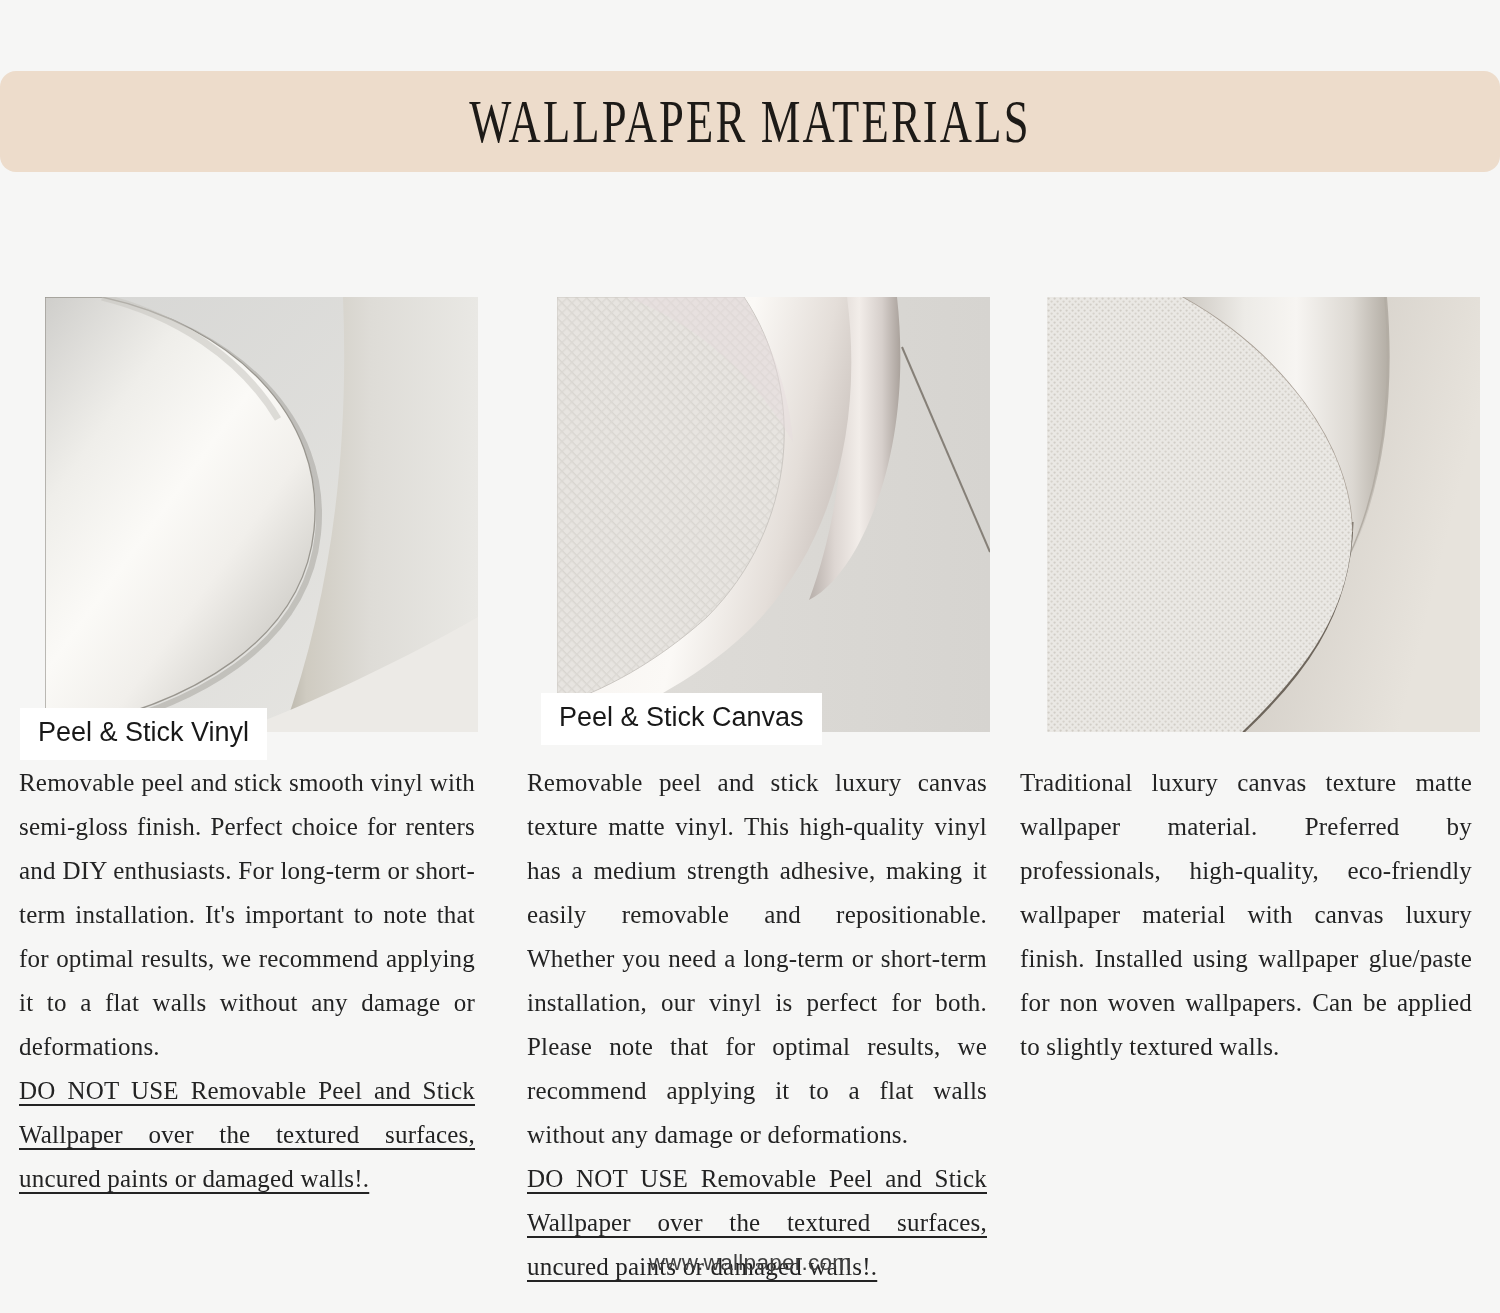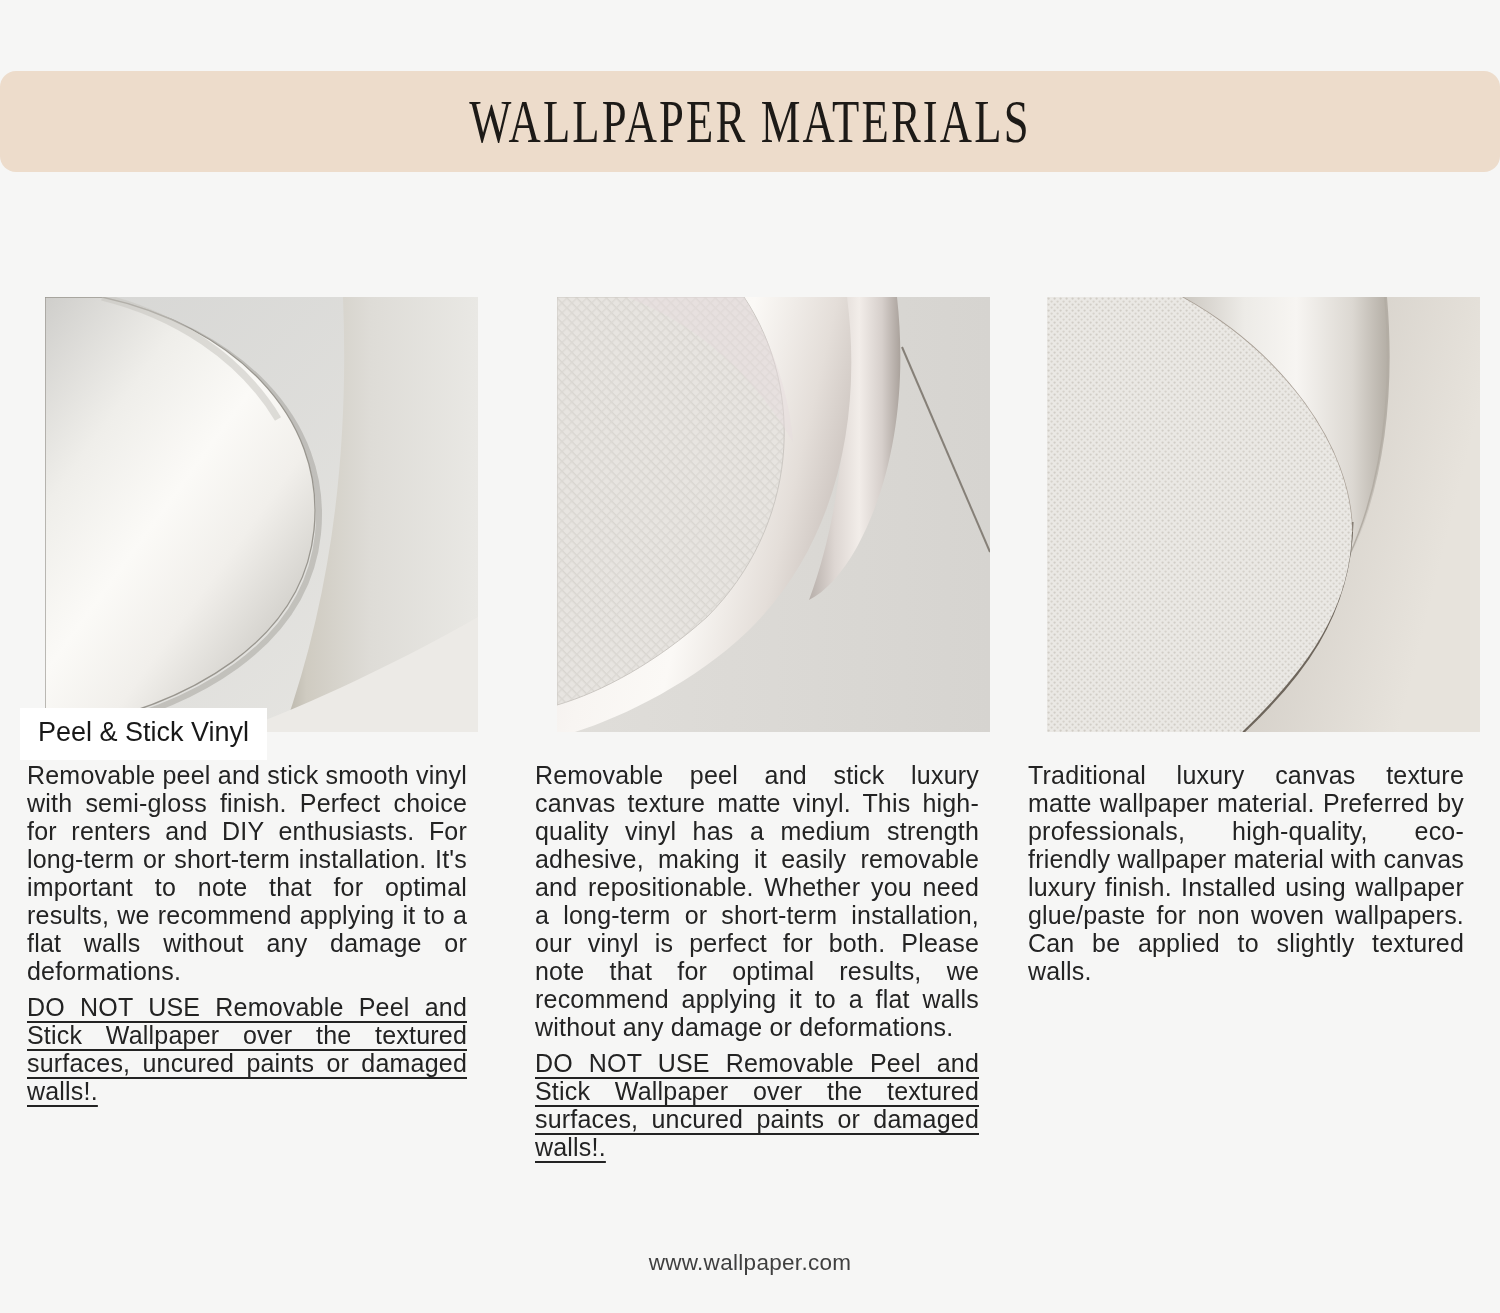--- a/index.html
+++ b/index.html
@@ -45,26 +45,27 @@
     color:#181818;
     padding:9px 18px 12px 18px;
     white-space:nowrap;
     line-height:1.15;
   }
   .col-0 .label{left:-11px;bottom:-14px;}
   .col-1 .label{left:-2px;bottom:1px;}
   .col-2 .label{left:-1px;bottom:1px;}
 
   .desc,.warning{
-    margin:8px;
+    margin:0;
     text-align:justify;
     font-size:25px;
-    line-height:28px;
+    line-height:44px;
     letter-spacing:0.2px;
     color:#232323;
+    font-family:Liberation Serif, serif;
   }
   .desc{margin-top:15px;}
   .warning{
     text-decoration:underline;
     text-decoration-thickness:2px;
     text-underline-offset:5px;
   }
   .footer{
     position:absolute;top:1250px;left:0;width:1500px;
     text-align:center;
@@ -146,20 +147,21 @@
             <rect width="1.4" height="7" fill="#dcd9d4"></rect>
           </pattern>
         </defs>
         <rect width="433" height="435" fill="url(#s2bg)"></rect>
         <path d="M345,50 L433,255" stroke="#868078" stroke-width="2" fill="none"></path>
         <path d="M285,0 L340,0 C350,90 338,180 300,250 C285,277 268,295 252,303 C285,215 295,100 285,0 Z" fill="url(#s2roll)"></path>
         <path d="M160,0 L290,0 C305,115 283,245 190,335 C132,390 50,428 0,440 L0,0 Z" fill="url(#s2curl)"></path>
         <path d="M0,0 L187,0 C250,95 240,230 150,320 C100,365 45,395 0,408 Z" fill="url(#s2tex)" stroke="#cbc7c2" stroke-width="1"></path>
         <path d="M70,0 L187,0 C215,45 232,95 236,145 C195,75 140,28 70,0 Z" fill="#e7dcdd" opacity="0.45"></path>
       </svg>
+      <figcaption class="label">Peel &amp; Stick Canvas</figcaption>
     </figure>
     <p class="desc">Removable peel and stick luxury canvas texture matte vinyl. This high-quality vinyl has a medium strength adhesive, making it easily removable and repositionable. Whether you need a long-term or short-term installation, our vinyl is perfect for both. Please note that for optimal results, we recommend applying it to a flat walls without any damage or deformations.</p>
     <p class="warning">DO NOT USE Removable Peel and Stick Wallpaper over the textured surfaces, uncured paints or damaged walls!.</p>
   </section>
 
   <section class="column col-2">
     <figure class="photo">
       <svg viewBox="0 0 433 435" xmlns="http://www.w3.org/2000/svg">
         <defs>
           <linearGradient id="s3bg" x1="0" y1="0" x2="1" y2="0.25">

